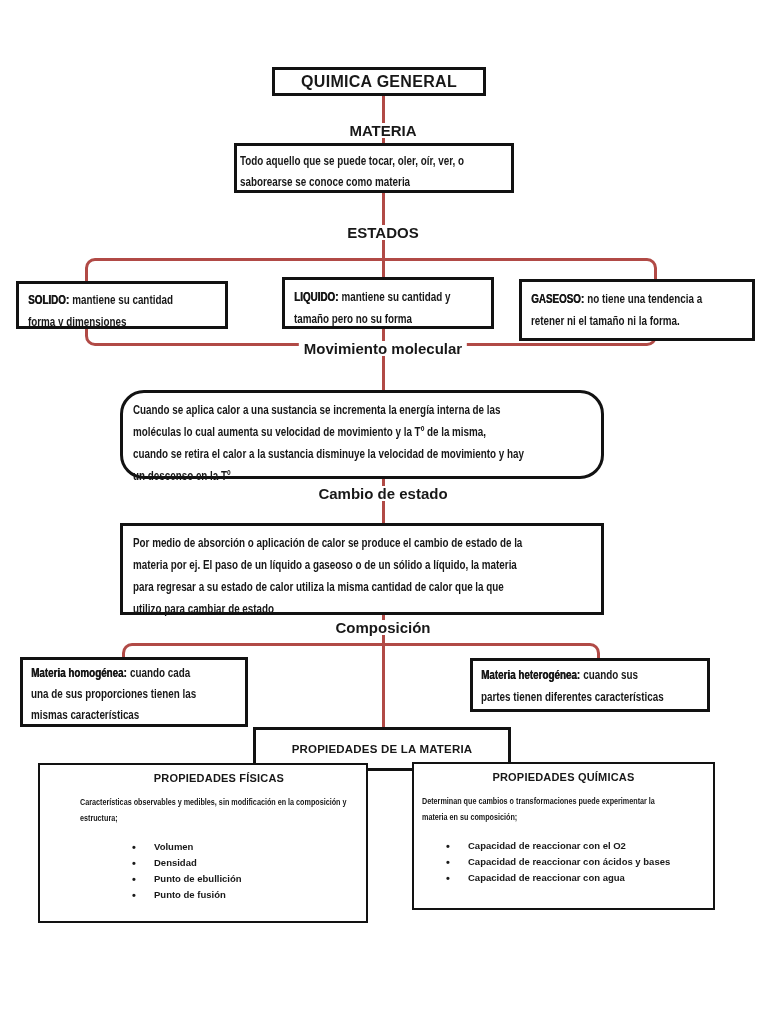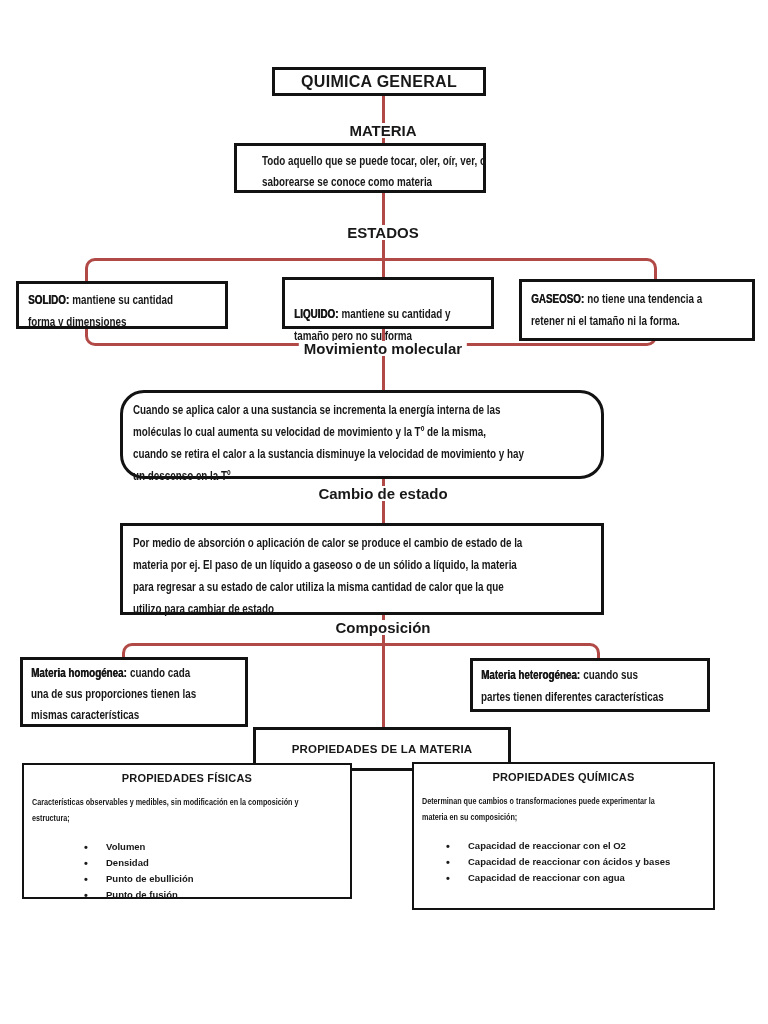--- a/index.html
+++ b/index.html
@@ -18,31 +18,31 @@
   #l-mov{left:382px;top:479px;width:3px;height:44px;}
   #l-cambio{left:382px;top:615px;width:3px;height:112px;}
   #comp-branch{left:122px;top:643px;width:472px;height:16px;
     border:3px solid #b14a46;border-bottom:none;border-radius:10px 10px 0 0;
     position:absolute;background:transparent;z-index:1;}
   
   .box{position:absolute;background:#ffffff;border:3px solid #121212;z-index:2;box-sizing:border-box;}
   .thin{border-width:2px;}
   #bx-title{left:272px;top:67px;width:214px;height:29px;display:flex;align-items:center;justify-content:center;
     font-weight:bold;font-size:16px;letter-spacing:.3px;}
-  #bx-materia{left:234px;top:143px;width:252px;height:50px;padding:5px 25px;}
+  #bx-materia{left:234px;top:143px;width:280px;height:50px;padding:5px 3px;}
   #bx-solido{left:16px;top:281px;width:212px;height:48px;padding:5px 9px;}
-  #bx-liquido{left:282px;top:277px;width:212px;height:52px;padding:23px 9px;}
+  #bx-liquido{left:282px;top:277px;width:212px;height:52px;padding:6px 9px;}
   #bx-gaseoso{left:519px;top:279px;width:236px;height:62px;padding:4px 9px;display:flex;flex-direction:column;justify-content:center;}
   #bx-mov{left:120px;top:390px;width:484px;height:89px;padding:6px 10px;border-radius:24px;}
   #bx-cambio{left:120px;top:523px;width:484px;height:92px;padding:6px 10px;}
   #bx-homog{left:20px;top:657px;width:228px;height:70px;padding:3px 8px;}
   #bx-heterog{left:470px;top:658px;width:240px;height:54px;padding:3px 8px;}
   #bx-propmat{left:253px;top:727px;width:258px;height:44px;display:flex;align-items:center;justify-content:center;
     font-weight:bold;font-size:11.5px;letter-spacing:.2px;}
-  #bx-fis{left:22px;top:763px;width:330px;height:136px;}
+  #bx-fis{left:38px;top:763px;width:330px;height:160px;padding-left:32px;}
   #bx-quim{left:412px;top:762px;width:303px;height:148px;}
   
   .ln{white-space:nowrap;font-weight:bold;font-size:12px;line-height:22px;
     transform:scaleX(.82);transform-origin:0 50%;}
   #bx-materia .ln{line-height:21px;}
   .pfx{text-shadow:.5px 0 0 currentColor;margin-right:4px;}
   .lbl{position:absolute;left:383px;transform:translateX(-50%);background:#ffffff;
     padding:0 5px;font-weight:bold;font-size:15px;line-height:15px;z-index:3;white-space:nowrap;}
   #lb-materia{top:123px;}
   #lb-estados{top:225px;}

